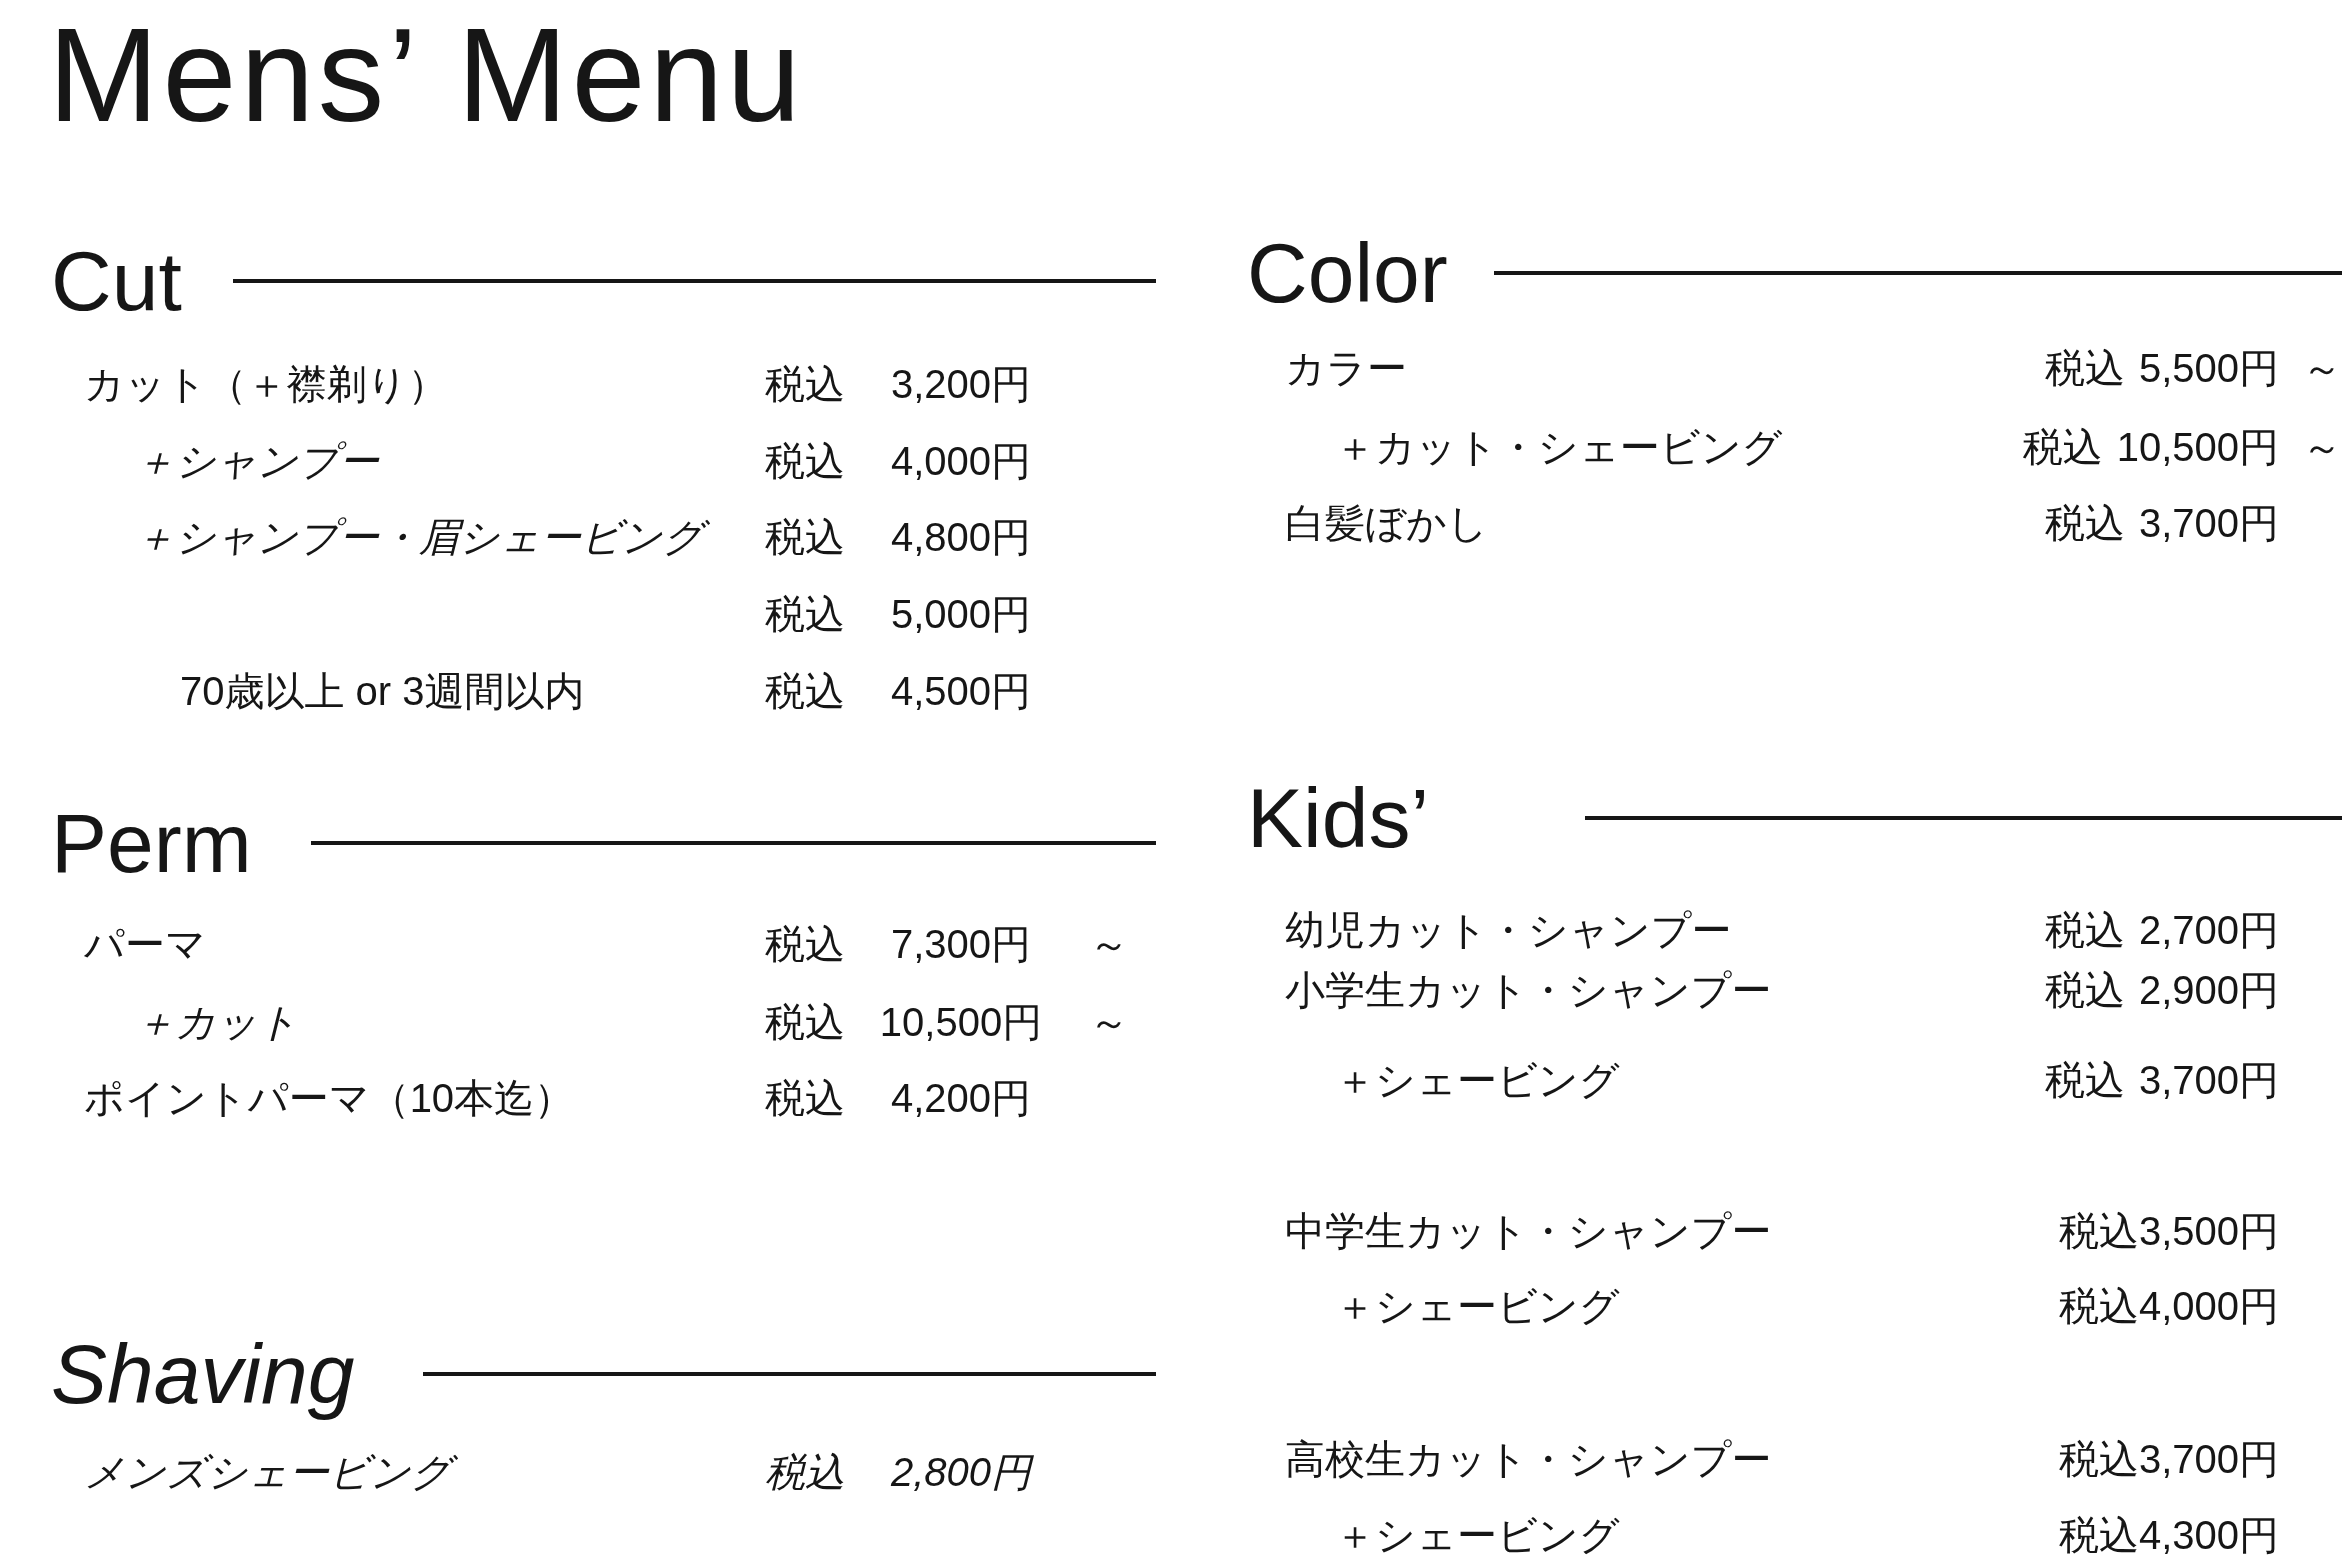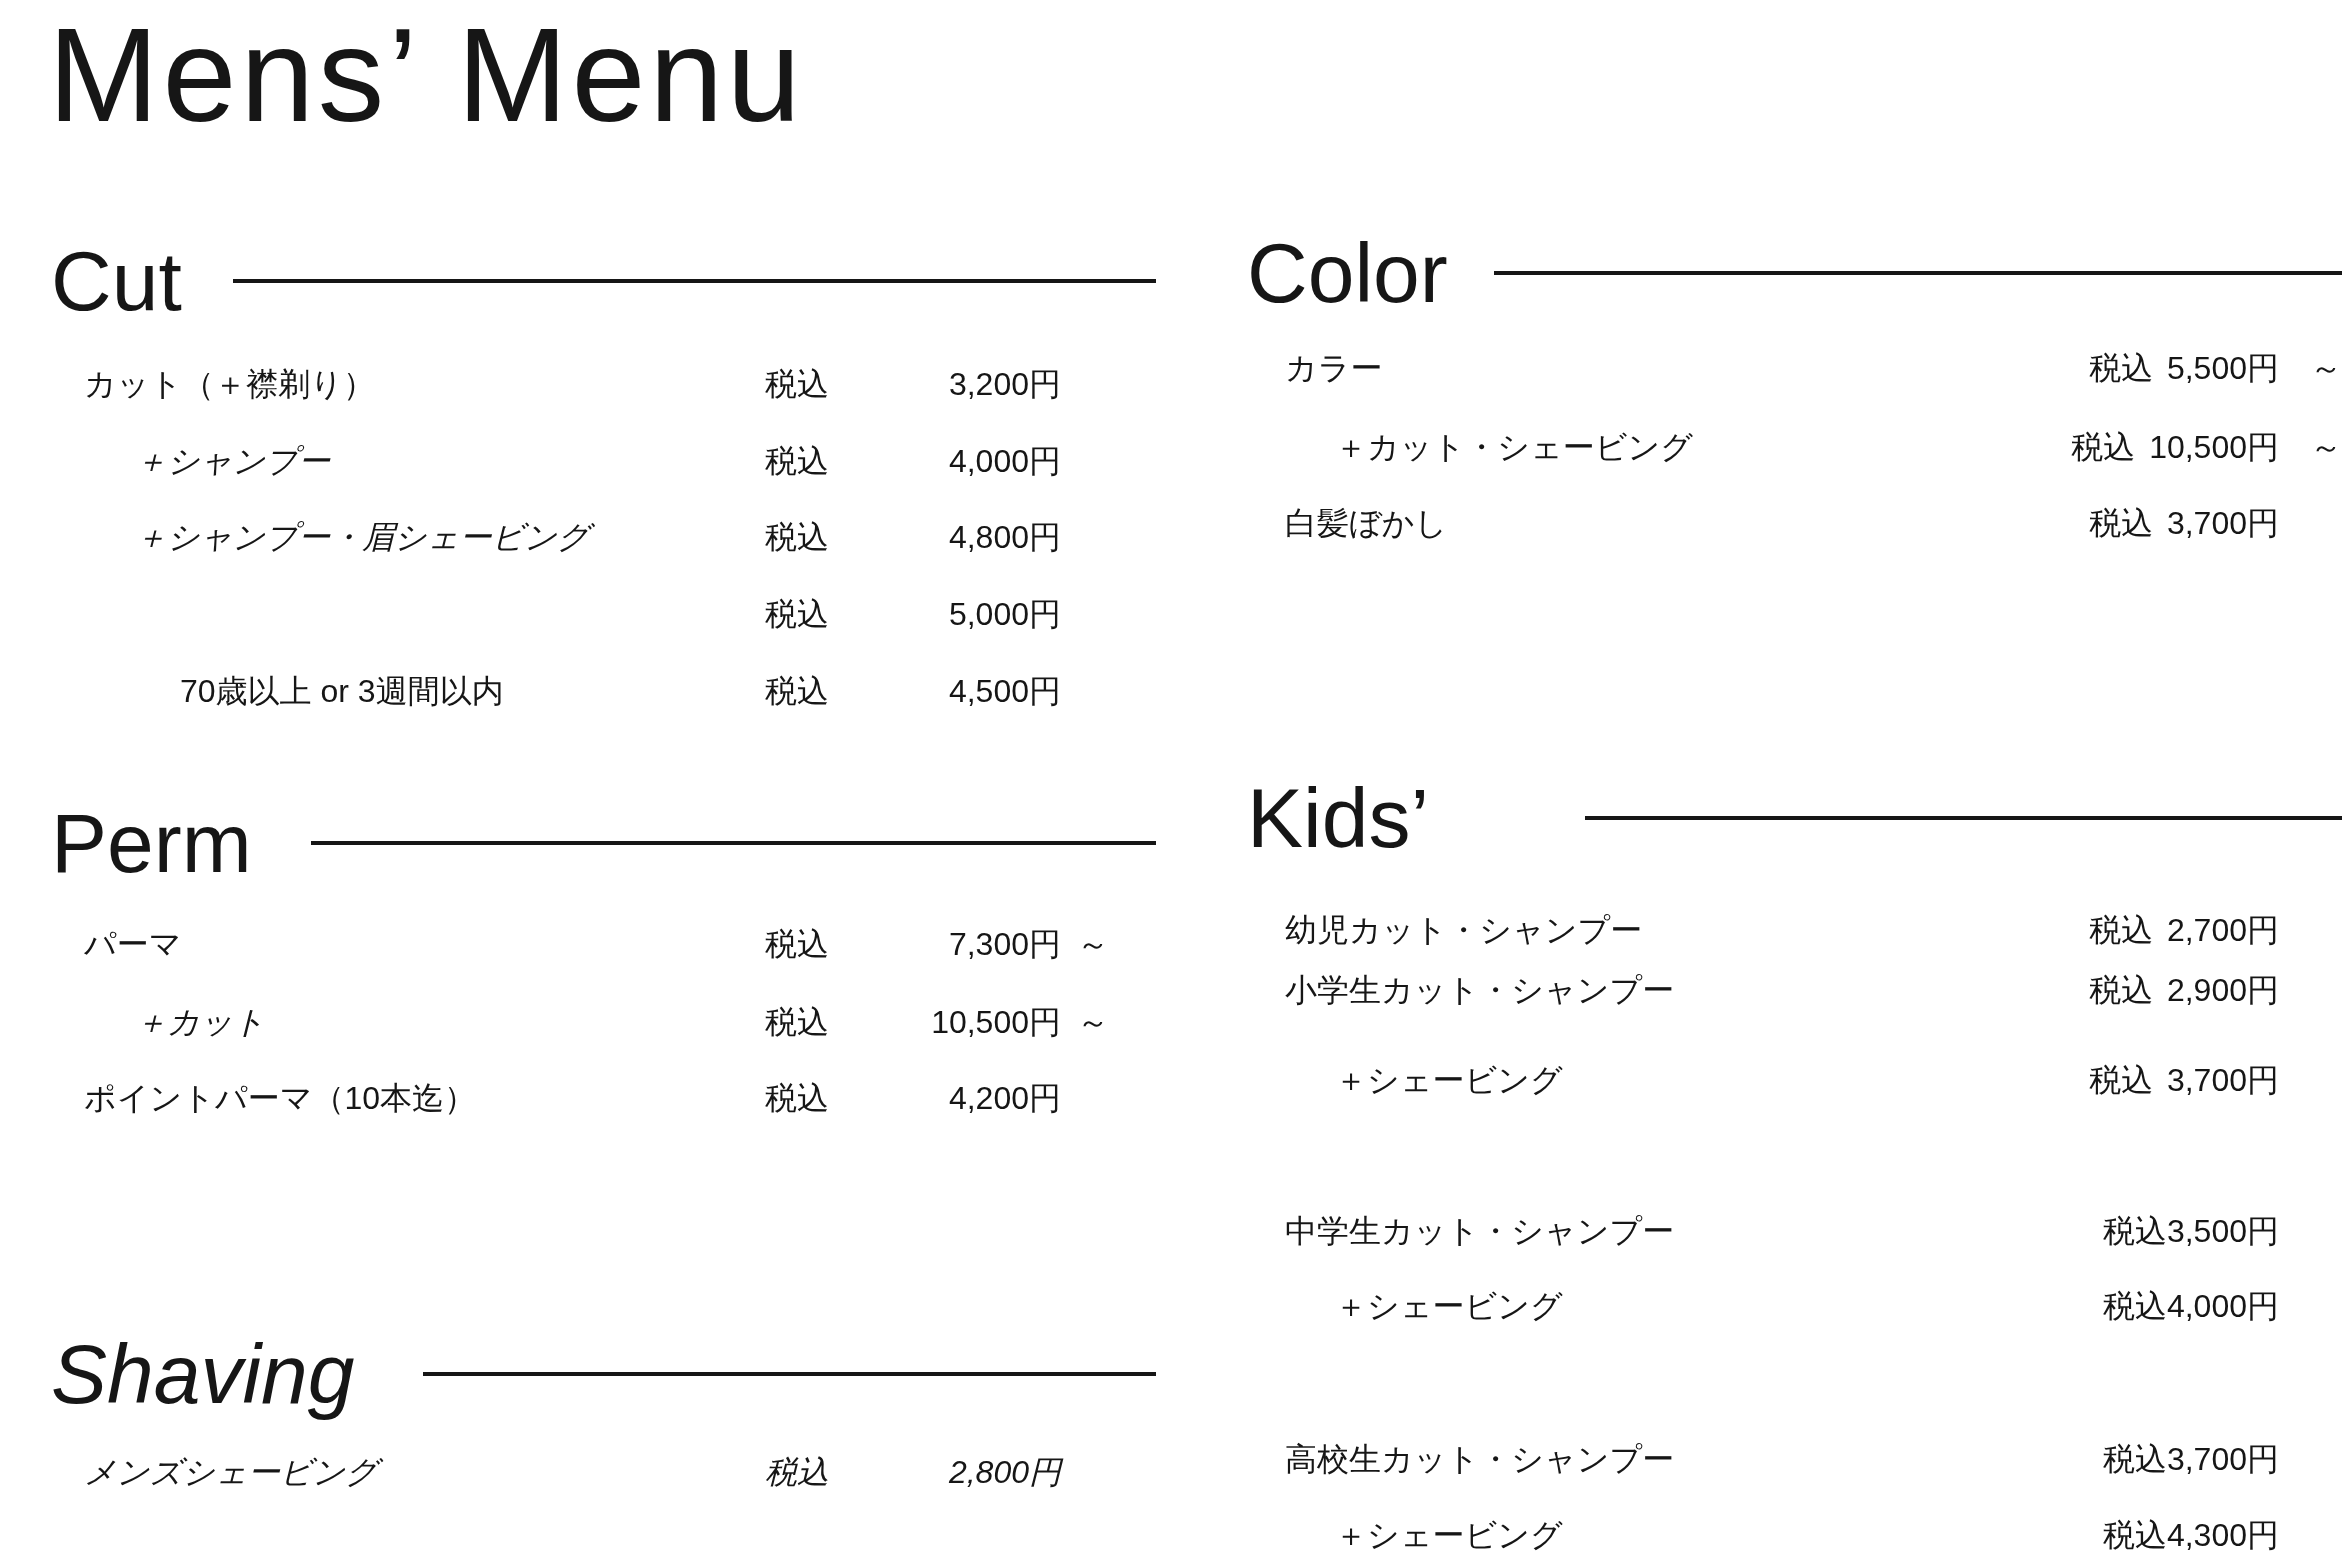--- a/index.html
+++ b/index.html
@@ -14,30 +14,30 @@
   }
   .section{position:absolute;}
   .sec-head{display:flex;align-items:center;font-size:84px;line-height:1;}
   .head-text{white-space:nowrap;}
   .rule{flex:1 1 auto;height:4.6px;background:#161616;}
   .rule-cut{margin-left:51px;}
   .rule-perm{margin-left:59px;}
   .rule-shaving{margin-left:68px;}
   .rule-color{margin-left:46px;}
   .rule-kids{margin-left:156px;}
-  .row{position:absolute;left:0;width:100%;height:51px;font-size:32px;line-height:51px;white-space:nowrap;}
+  .row{position:absolute;left:0;width:100%;height:51px;font-size:40px;line-height:51px;white-space:nowrap;}
   .name{position:absolute;top:0;}
   .in-a{left:33px;}  
   .in-b{left:84px;font-style:italic;}  
   .in-c{left:129px;} 
   .in-d{left:38px;}  
   .in-e{left:88px;text-align:right;}  
   .price{position:absolute;top:0;display:flex;align-items:baseline;}
   .price-l{left:714px;}
-  .price-l .amt{width:232px;text-align:right;}
+  .price-l .amt{width:232px;text-align:center;}
   .price-l .tld{width:64px;text-align:center;}
   .price-r{right:0;}
   .price-r .tax{margin-right:13.8px;}
   .price-r.tight .tax{margin-right:0;}
   .price-r .tld{width:63px;text-align:right;}
   
   #sec-cut{left:51px;top:239px;width:1105px;height:496px;}
   #sec-perm{left:51px;top:801px;width:1105px;height:349px;}
   #sec-shaving{left:51px;top:1332px;width:1105px;height:184px;font-style:italic;}
   #sec-color{left:1247px;top:231px;width:1095px;height:349px;}

